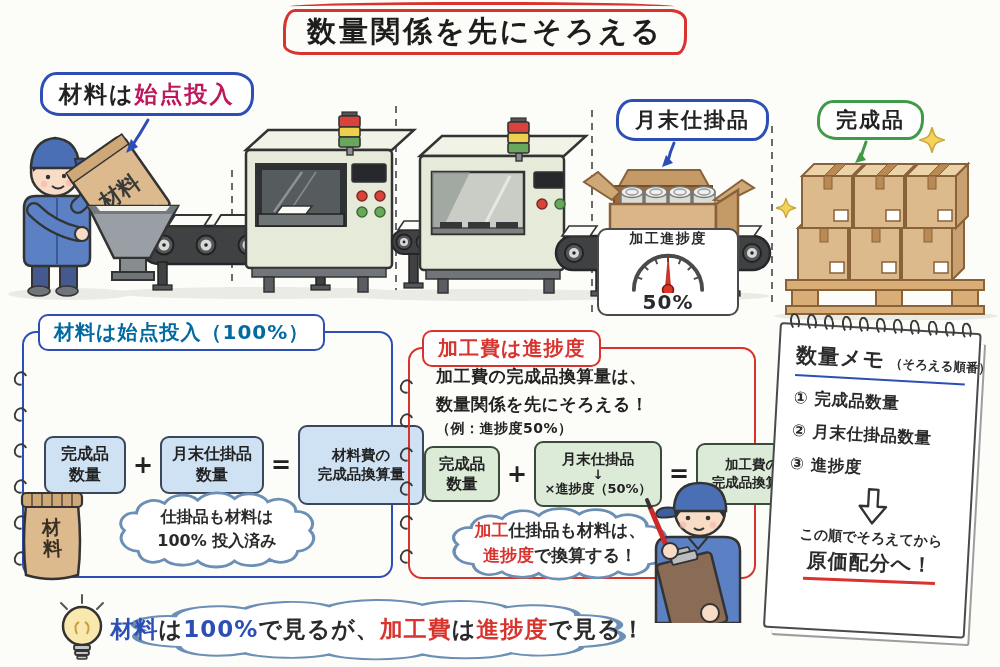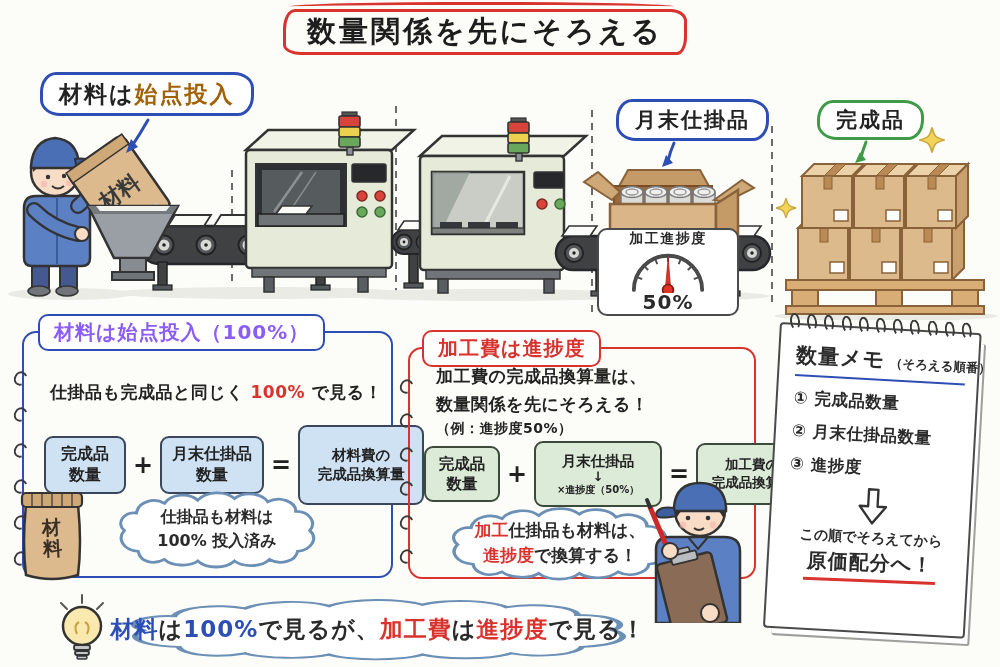--- a/index.html
+++ b/index.html
@@ -11,39 +11,39 @@
 
 #title-frame{left:283px;top:9px;width:404px;height:46px;border:3px solid #d9332e;
  border-radius:12px 16px 10px 18px/20px 12px 18px 10px;display:flex;align-items:center;justify-content:center;
  font-size:29px;font-weight:600;letter-spacing:3px;color:#1d1d1d;background:#fcfcf8;z-index:4}
 #title-frame::before{content:"";position:absolute;left:4px;right:10px;top:-10px;height:6px;
  border-top:3px solid #d9332e;border-radius:60%}
 
 
 .bubble{background:#fff;border:3px solid #2d4fb5;border-radius:16px 20px 16px 20px/20px 16px 20px 16px;
  display:flex;align-items:center;justify-content:space-between;font-weight:600;color:#222;white-space:nowrap;z-index:5;padding:0 16px}
-.bubble .hl{color:#a16207}
+.bubble .hl{color:#be185d}
 .bubble.green{border-color:#3f9b47}
 #bubble-material{left:40px;top:72px;height:44px;font-size:23px;letter-spacing:2px}
 #bubble-wip{left:616px;top:99px;height:42px;font-size:21px;letter-spacing:2px}
 #bubble-finished{left:817px;top:100px;height:40px;font-size:21px;letter-spacing:2px}
 
 
 #gauge-card{left:597px;top:228px;width:142px;height:88px;background:#fff;border:2.5px solid #4a4a4a;border-radius:10px;
  display:flex;flex-direction:column;align-items:center;justify-content:center;z-index:6}
 #gauge-card .glabel{font-size:14px;font-weight:600;letter-spacing:1.5px}
 #gauge-card .gvalue{font-size:20px;font-weight:700;letter-spacing:1px;margin-top:-3px}
 
 
 .panel{position:absolute;border-radius:14px;z-index:3}
 #material-panel{left:22px;top:331px;width:371px;height:247px;border:2.5px solid #2d4fb5}
 #processing-panel{left:408px;top:347px;width:348px;height:232px;border:2.5px solid #d9332e}
 .panel-header{position:absolute;top:-19px;background:#fff;border-radius:10px;padding:3px 14px;font-size:20px;
  font-weight:700;letter-spacing:1px;white-space:nowrap;z-index:2}
-#material-panel .panel-header{left:14px;border:2.5px solid #2d4fb5;color:#8b5cf6}
+#material-panel .panel-header{left:14px;border:2.5px solid #2d4fb5;color:#0369a1}
 #processing-panel .panel-header{left:12px;border:2.5px solid #d9332e;color:#d9332e}
 .panel-line{position:absolute;left:26px;font-size:17px;font-weight:600;letter-spacing:.5px;white-space:nowrap;color:#222}
 .red-txt{color:#d9332e}
 .small-line{font-size:14px !important;font-weight:600}
 
 .formula{position:absolute;display:flex;align-items:center;gap:7px}
 .fbox{border:2.2px solid #39465c;border-radius:9px;display:flex;flex-direction:column;align-items:center;
  justify-content:center;font-weight:600;color:#222;line-height:1.3;text-align:center}
 .fbox.blue{background:#cfe2f3}
 .fbox.green{background:#dcebd8;border-color:#3c4a3c}
@@ -450,25 +450,20 @@
 
   <div class="panel" id="material-panel">
     <span class="ring" style="top:38px"></span>
     <span class="ring" style="top:74px"></span>
     <span class="ring" style="top:110px"></span>
     <span class="ring" style="top:146px"></span>
     <span class="ring" style="top:182px"></span>
     <span class="ring" style="top:218px"></span>
 
     <div class="panel-header">材料は始点投入（100%）</div>
-    <div class="panel-line" style="top:48px">
-      <span>仕掛品も完成品と同じく</span>
-      <span class="red-txt">100%</span>
-      <span>で見る！</span>
-    </div>
 
     <div class="formula" style="left:20px;top:92px">
       <div class="fbox blue" style="width:82px;height:58px;font-size:16px">
         <span>完成品</span>
         <span>数量</span>
       </div>
       <span class="fsign">+</span>
       <div class="fbox blue" style="width:104px;height:58px;font-size:16px">
         <span>月末仕掛品</span>
         <span>数量</span>
@@ -521,21 +516,21 @@
 
     <div class="formula" style="left:14px;top:92px">
       <div class="fbox green" style="width:76px;height:56px;font-size:15.5px">
         <span>完成品</span>
         <span>数量</span>
       </div>
       <span class="fsign">+</span>
       <div class="fbox green" style="width:128px;height:66px;font-size:14.5px">
         <span>月末仕掛品</span>
         <span class="fb-arrow">↓</span>
-        <span style="font-size:10px">×進捗度（50%）</span>
+        <span style="font-size:13px">×進捗度（50%）</span>
       </div>
       <span class="fsign">=</span>
       <div class="fbox green" style="width:112px;height:62px;font-size:13.5px">
         <span>加工費の</span>
         <span>完成品換算量</span>
       </div>
     </div>
 
     <div class="cloud" id="processing-cloud">
       <svg class="cloud-bg" viewBox="0 0 240 100" preserveAspectRatio="none">

